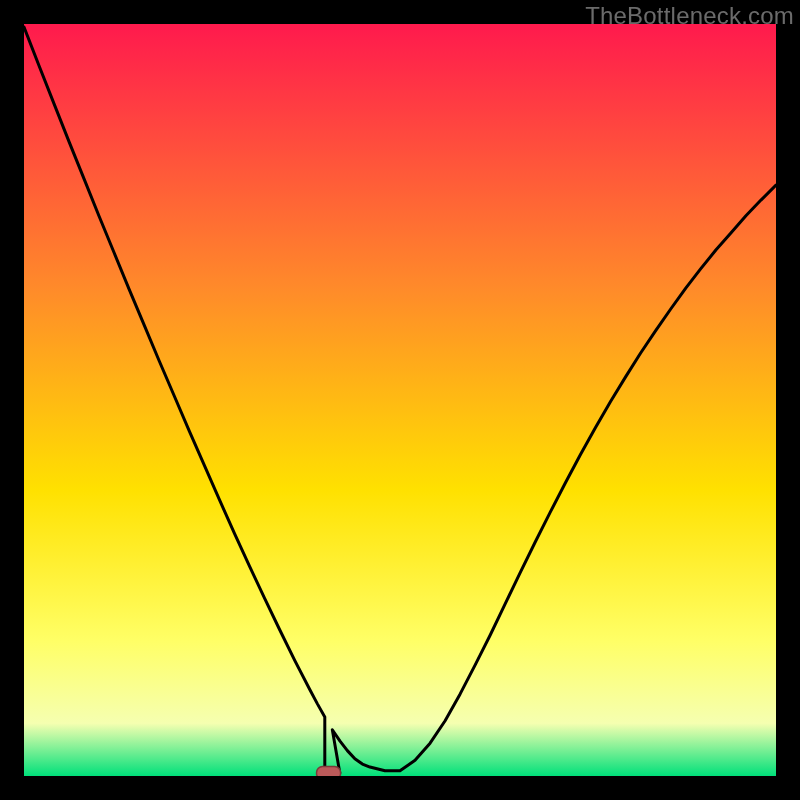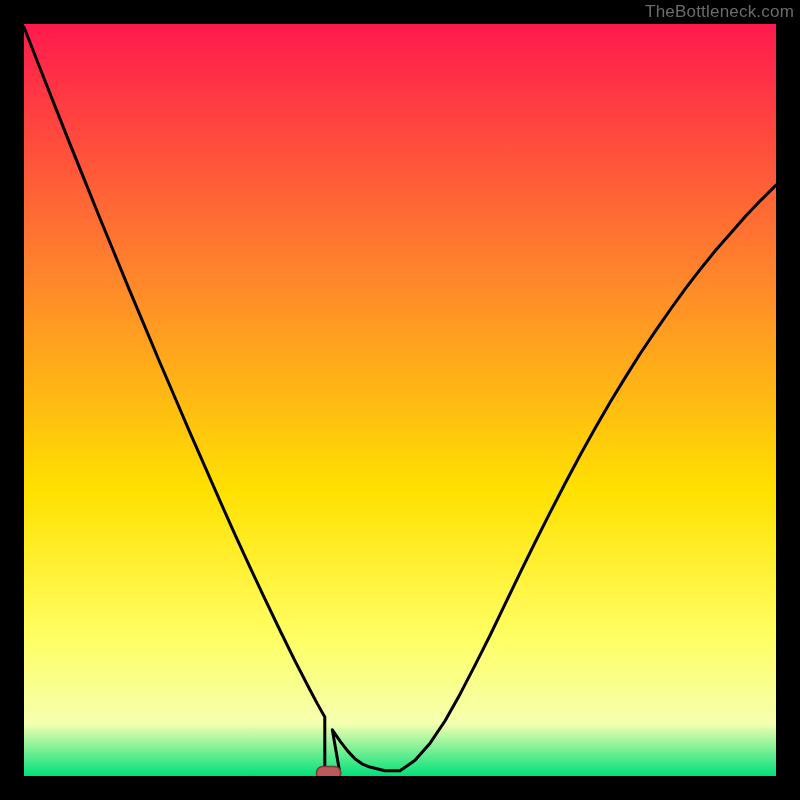--- a/index.html
+++ b/index.html
@@ -24,21 +24,21 @@
     left: 0;
     top: 0;
     width: 752px;
     height: 752px;
   }
   .attribution {
     position: absolute;
     top: 2px;
     right: 6px;
     color: #6b6b6b;
-    font-size: 17px;
+    font-size: 24px;
     font-weight: 500;
     letter-spacing: 0.2px;
   }
 </style>
 </head>
 <body>
 
 <div class="attribution">TheBottleneck.com</div>
 
 <div class="frame">

